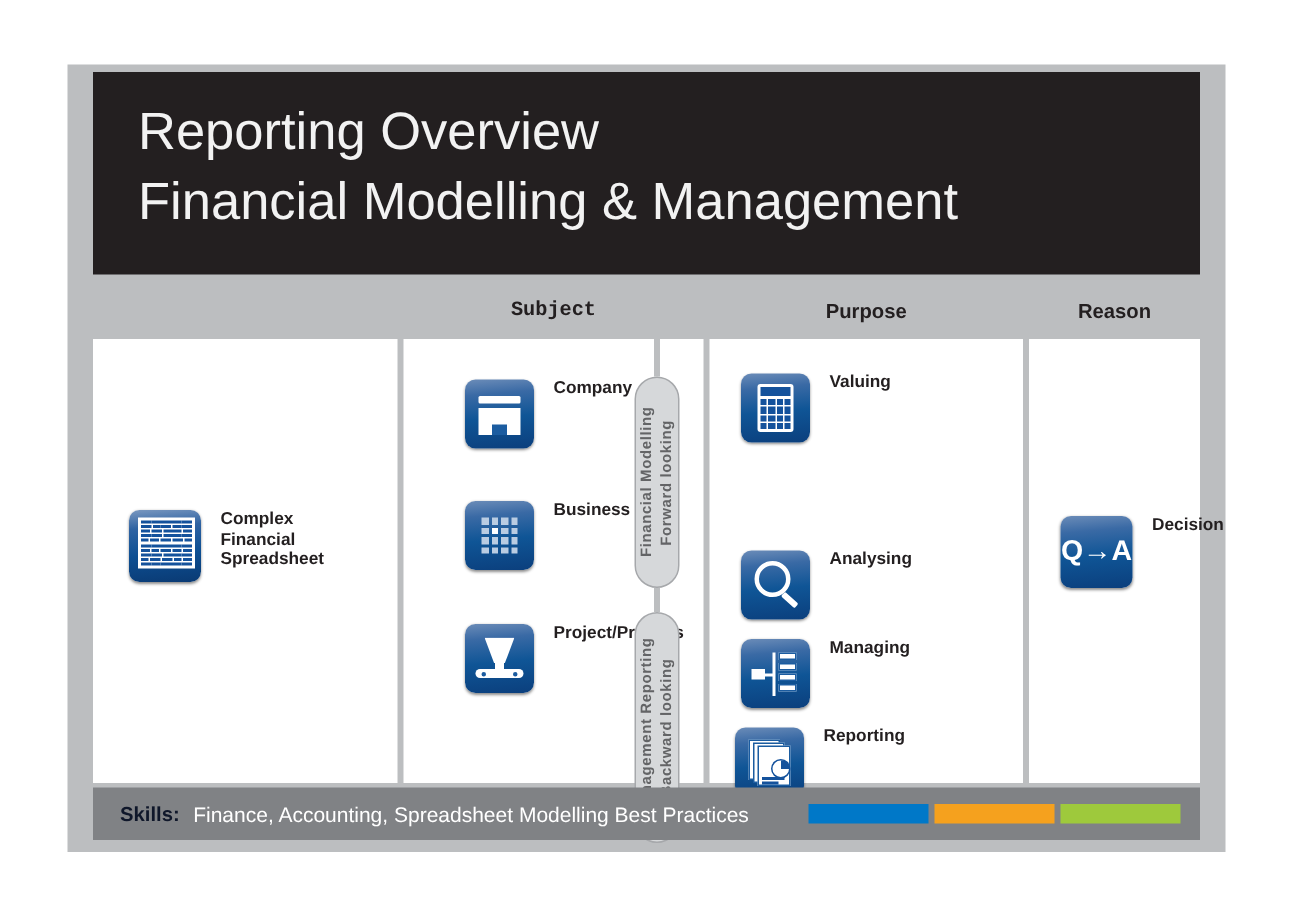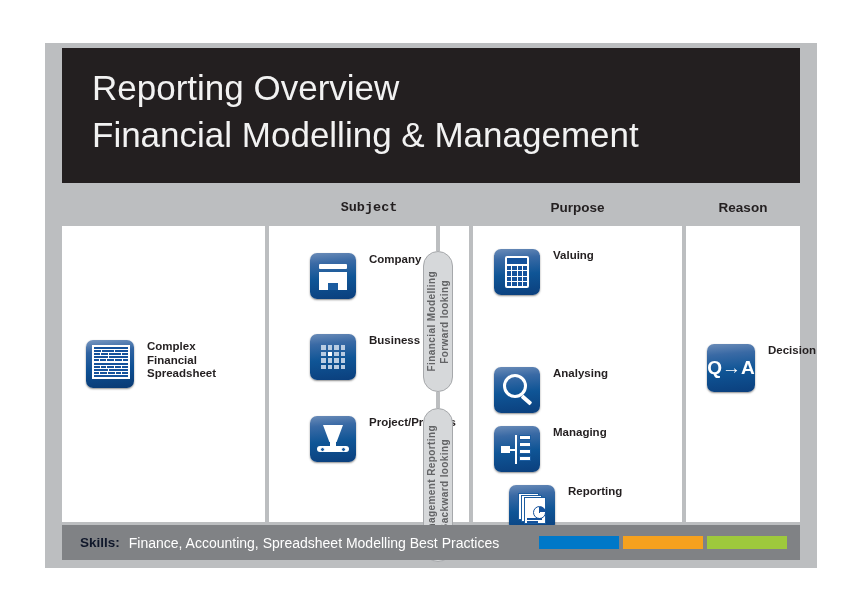--- a/index.html
+++ b/index.html
@@ -344,21 +344,21 @@
             <div class="mn-arm"></div>
           <div class="mn-leaf" style="top:9px"></div>
           <div class="mn-leaf" style="top:16px"></div>
           <div class="mn-leaf" style="top:23px"></div>
           <div class="mn-leaf" style="top:30px"></div>
         </div>
       </div>
       <div class="item-label">Managing</div>
     </div>
 
-    <div class="item" style="left:447px;top:259px;">
+    <div class="item" style="left:428px;top:259px;">
       <div class="tile">
         <div class="tile-inner">
           <div class="rp-doc" style="left:9px;top:8px;width:21px;height:27px;"></div>
           <div class="rp-doc" style="left:12px;top:10px;width:21px;height:27px;"></div>
           <div class="rp-doc" style="left:15px;top:12px;width:22px;height:27px;"></div>
           <div class="rp-pie"></div>
           <div class="rp-ln" style="left:18px;top:33px;width:15px;"></div>
           <div class="rp-ln" style="left:18px;top:36px;width:11px;"></div>
         </div>
       </div>

